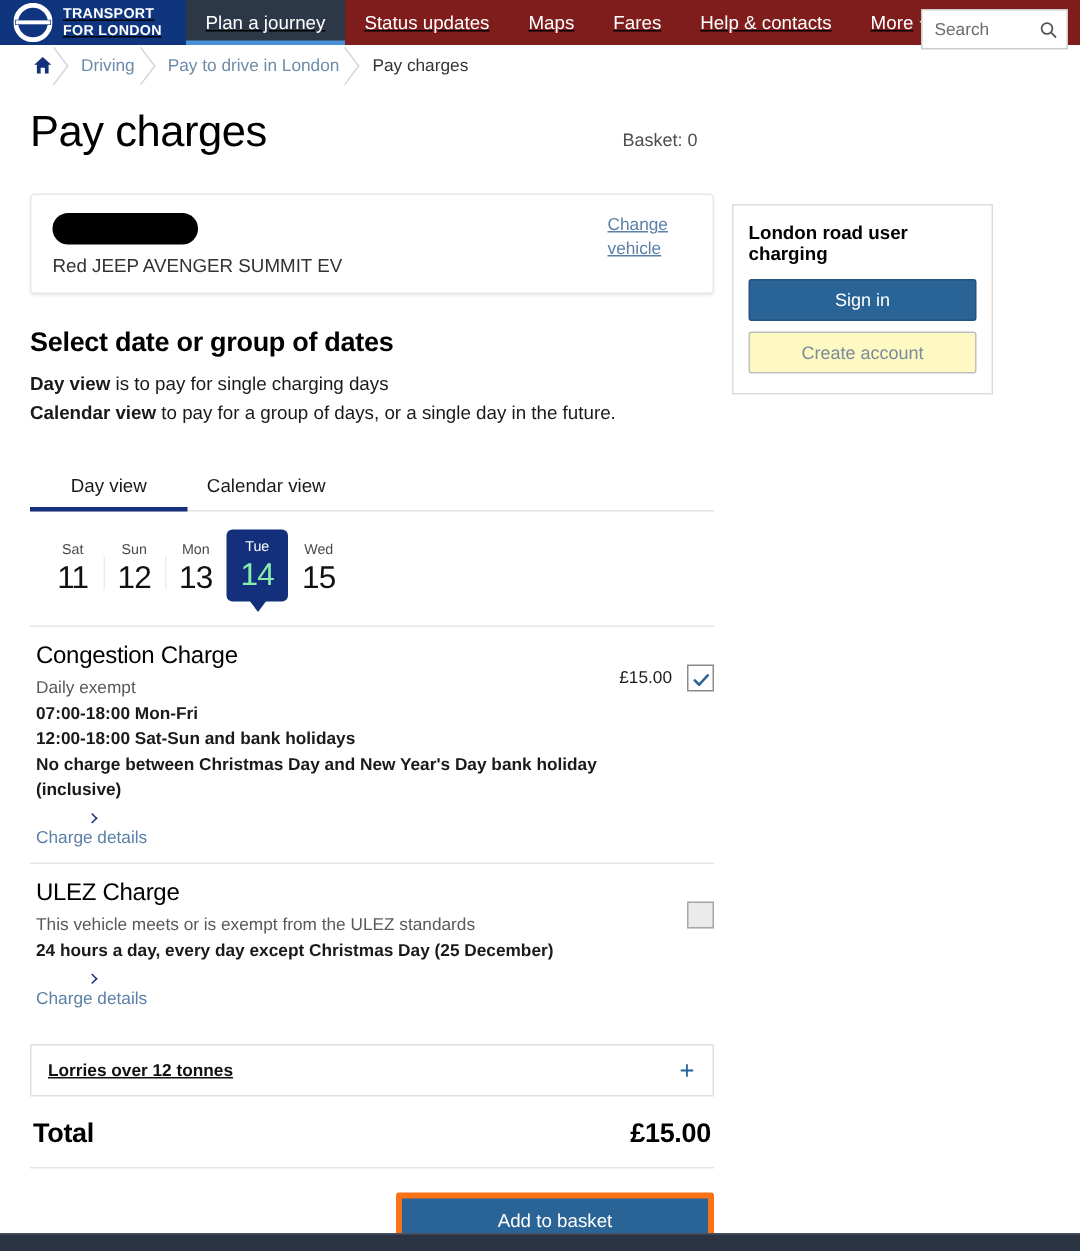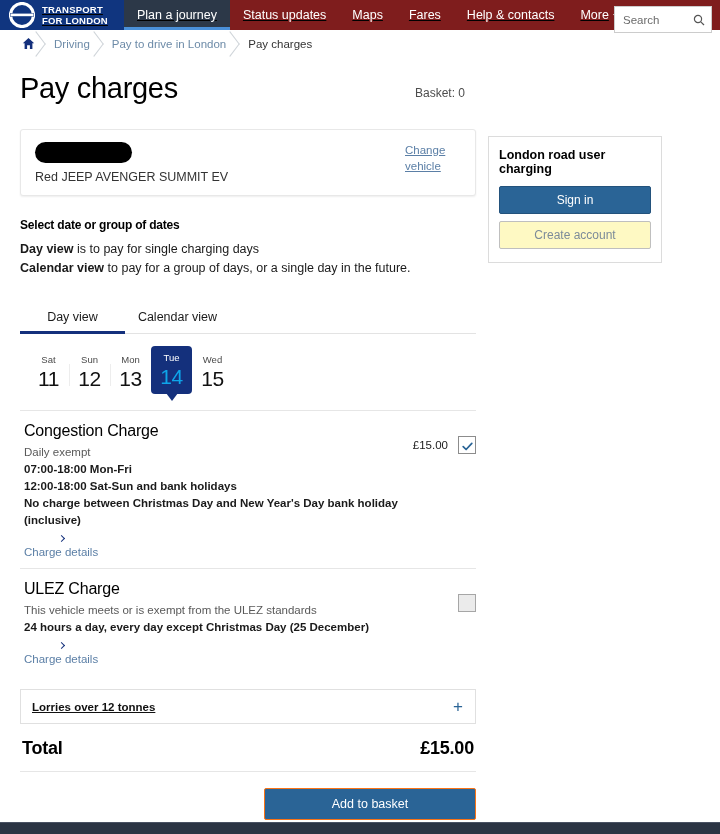--- a/index.html
+++ b/index.html
@@ -222,21 +222,21 @@
   .btn-secondary {
     background: #fef9c3;
     border: 1px solid #bfbfbf;
     color: #7c8b99;
     margin-top: 7px;
   }
 
   
   h2.section-title {
     margin: 22px 0 8px 0;
-    font-size: 12px;
+    font-size: 18px;
     font-weight: bold;
     letter-spacing: -0.2px;
   }
   .lede { font-size: 12.5px; line-height: 19px; color: #1a1a1a; }
   .lede b { font-weight: bold; }
 
   
   .tabs {
     display: flex;
     margin-top: 24px;
@@ -287,21 +287,21 @@
   .day-num { font-size: 21px; color: #111111; line-height: 26px; letter-spacing: -0.5px; }
   .day.selected {
     background: #14307c;
     border-radius: 4px;
     padding: 6px 0 4px 0;
     margin-top: -2px;
   }
   .day.selected::before { display: none; }
   .day.selected + .day::before { display: none; }
   .day.selected .day-name { color: #ffffff; }
-  .day.selected .day-num { color: #0ea5e9; }
+  .day.selected .day-num { color: #86efac; }
   .day.selected::after {
     content: "";
     position: absolute;
     left: 50%;
     margin-left: -6px;
     bottom: -7px;
     width: 0; height: 0;
     border-left: 6px solid transparent;
     border-right: 6px solid transparent;
     border-top: 8px solid #14307c;
@@ -389,21 +389,21 @@
     padding: 14px 2px 12px 2px;
     border-bottom: 1px solid #e6e6e6;
   }
   .total-label { font-size: 18px; font-weight: bold; letter-spacing: -0.2px; }
   .total-value { font-size: 18px; font-weight: bold; letter-spacing: -0.2px; }
 
   .cta-row { display: flex; justify-content: flex-end; padding-top: 16px; }
   .btn-basket {
     width: 212px;
     background: #2a6496;
-    border: 1px solid #f97316;
+    border: 4px solid #f97316;
     color: #ffffff;
     font-size: 12.5px;
     padding: 8px 0;
     text-align: center;
     border-radius: 2px;
     cursor: pointer;
     font-family: "Liberation Sans", sans-serif;
   }
   .divider-bottom {
     margin-top: 17px;

